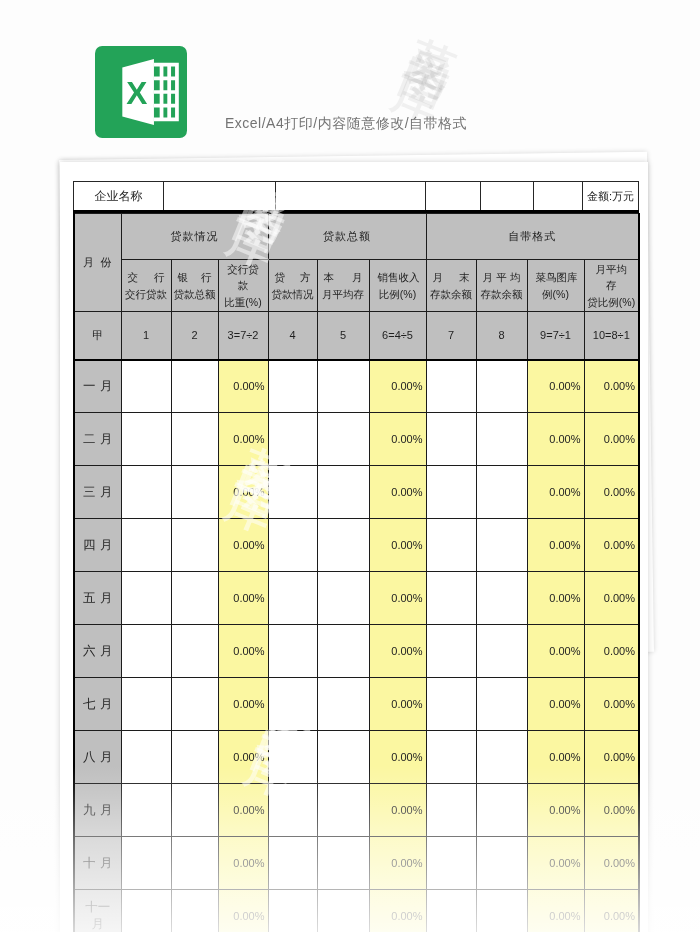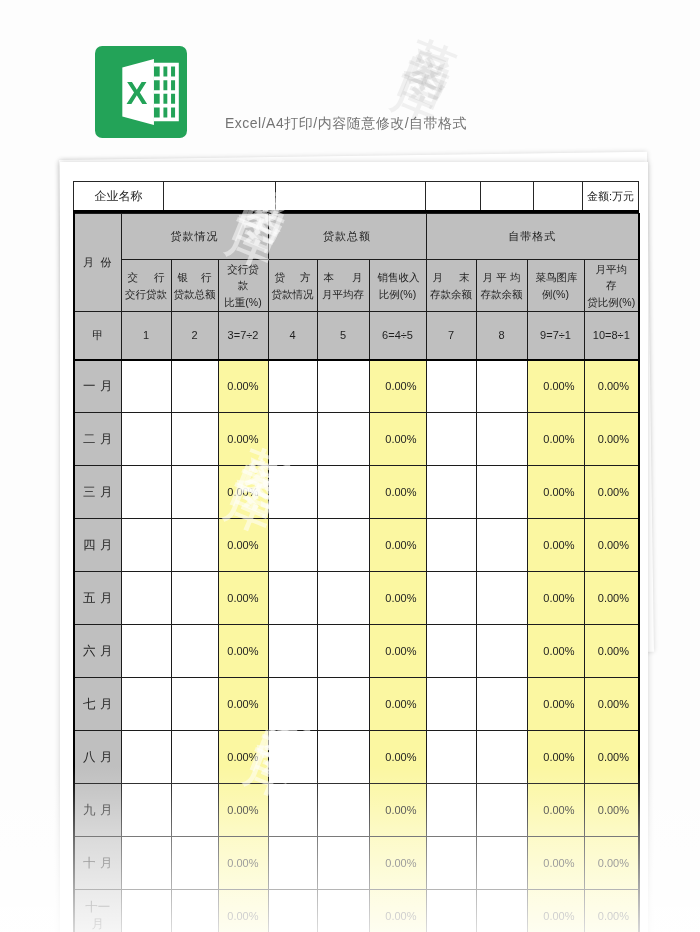--- a/index.html
+++ b/index.html
@@ -57,21 +57,21 @@
     font-weight:400;overflow:hidden;
   }
   .main-table thead th,.main-table thead td,
   .main-table .month-cell{background:var(--header-bg);}
   .group-row th{height:46px;font-size:11px;letter-spacing:1px;}
   .month-head{font-size:12.5px;}
   .sub-row th{height:52px;font-size:10.5px;line-height:1.55;padding:0 2px;}
   .code-row td{height:48px;font-size:11px;border-bottom:2px solid #000;}
   .data-row{height:53px;}
   .data-row td{background:#fff;font-size:11px;}
-  .data-row td.hl{background:var(--hl);text-align:right;padding-right:9px;color:#222;}
+  .data-row td.hl{background:var(--hl);text-align:right;padding-right:3px;color:#222;}
   .month-cell{font-size:12.5px;color:#262626;}
   
   .dist{display:flex;justify-content:space-between;align-items:center;height:100%;padding:0 8px;}
   .dist.single{justify-content:flex-end;}
   .sub-line1 .dist{padding:0 4px;height:auto;}
   .sub-line1,.sub-line2{display:block;}
   
   .wm{
     position:absolute;writing-mode:vertical-rl;text-orientation:upright;
     font-size:46px;font-weight:700;letter-spacing:12px;pointer-events:none;

